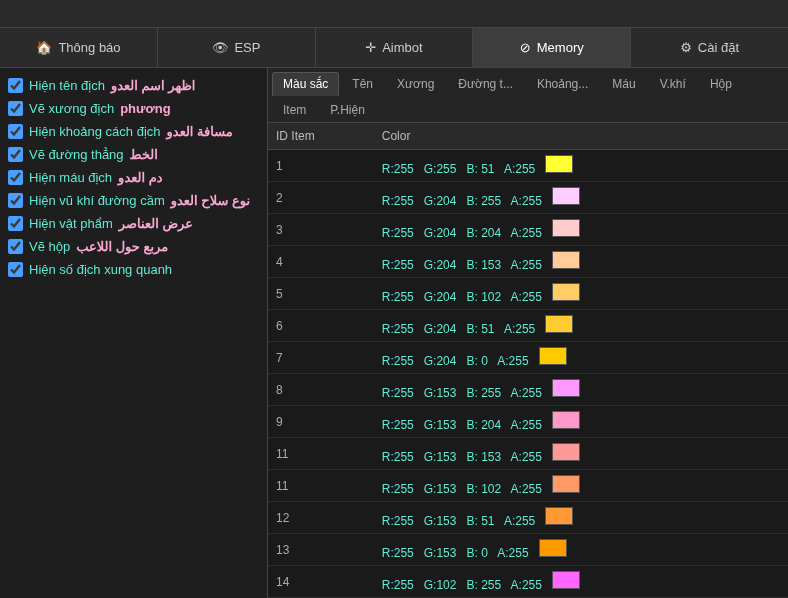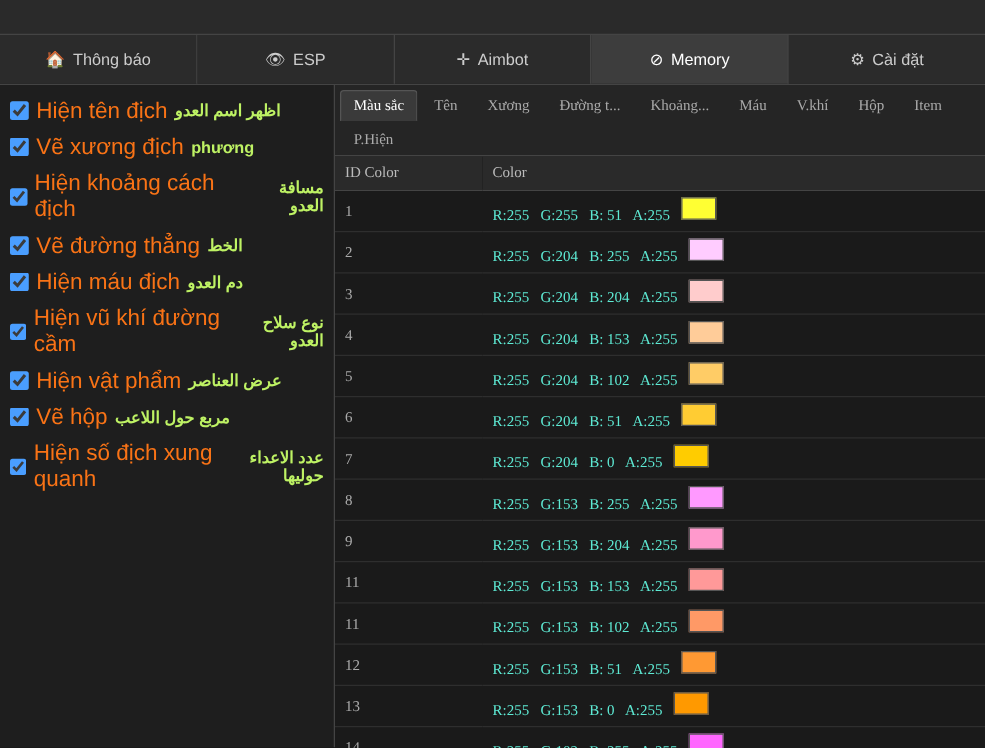--- a/index.html
+++ b/index.html
@@ -70,37 +70,36 @@
       gap: 6px;
       cursor: pointer;
     }
     .checkbox-item input[type=checkbox] {
       width: 15px;
       height: 15px;
       cursor: pointer;
       accent-color: #4a9eff;
     }
     .checkbox-label {
-      color: #f97316;
-      font-size: 18px;
+      color: #5eead4;
+      font-size: 13px;
     }
     .arabic-label {
-      color: #bef264;
+      color: #f9a8d4;
       font-size: 13px;
       font-weight: bold;
       font-family: Arial, sans-serif;
       direction: rtl;
     }
     .right-panel {
       flex: 1;
       background: #1a1a1a;
       display: flex;
       flex-direction: column;
       overflow: hidden;
-      font-family: Liberation Serif, serif;
     }
     .tab-bar {
       display: flex;
       background: #252525;
       border-bottom: 1px solid #444;
       padding: 4px 4px 0;
       gap: 2px;
       flex-wrap: wrap;
     }
     .tab-item {
@@ -228,42 +227,41 @@
     <span class="arabic-label">عرض العناصر</span>
   </div>
       <div class="checkbox-item">
     <input type="checkbox" checked="" style="">
     <span class="checkbox-label">Vẽ hộp</span>
     <span class="arabic-label">مربع حول اللاعب</span>
   </div>
       <div class="checkbox-item">
     <input type="checkbox" checked="" style="">
     <span class="checkbox-label">Hiện số địch xung quanh</span>
-    <span class="arabic-label">عدد الاعداء حوليها</span>
   </div>
     </div>
 
   <div class="right-panel">
     <div class="tab-bar" id="tab-bar">
         <div class="tab-item active">Màu sắc</div>
         <div class="tab-item">Tên</div>
         <div class="tab-item">Xương</div>
         <div class="tab-item">Đường t...</div>
         <div class="tab-item">Khoảng...</div>
         <div class="tab-item">Máu</div>
         <div class="tab-item">V.khí</div>
         <div class="tab-item">Hộp</div>
         <div class="tab-item">Item</div>
         <div class="tab-item">P.Hiện</div>
       </div>
     <div class="table-container">
       <table>
         <thead>
           <tr>
-            <th>ID Color</th>
+            <th>ID Item</th>
             <th>Color</th>
           </tr>
         </thead>
         <tbody id="table-body">
             <tr>
     <td class="id-col">1</td>
     <td>
       <span>R:255</span>&nbsp;&nbsp;
       <span>G:255</span>&nbsp;&nbsp;
       <span>B: 51</span>&nbsp;&nbsp;

